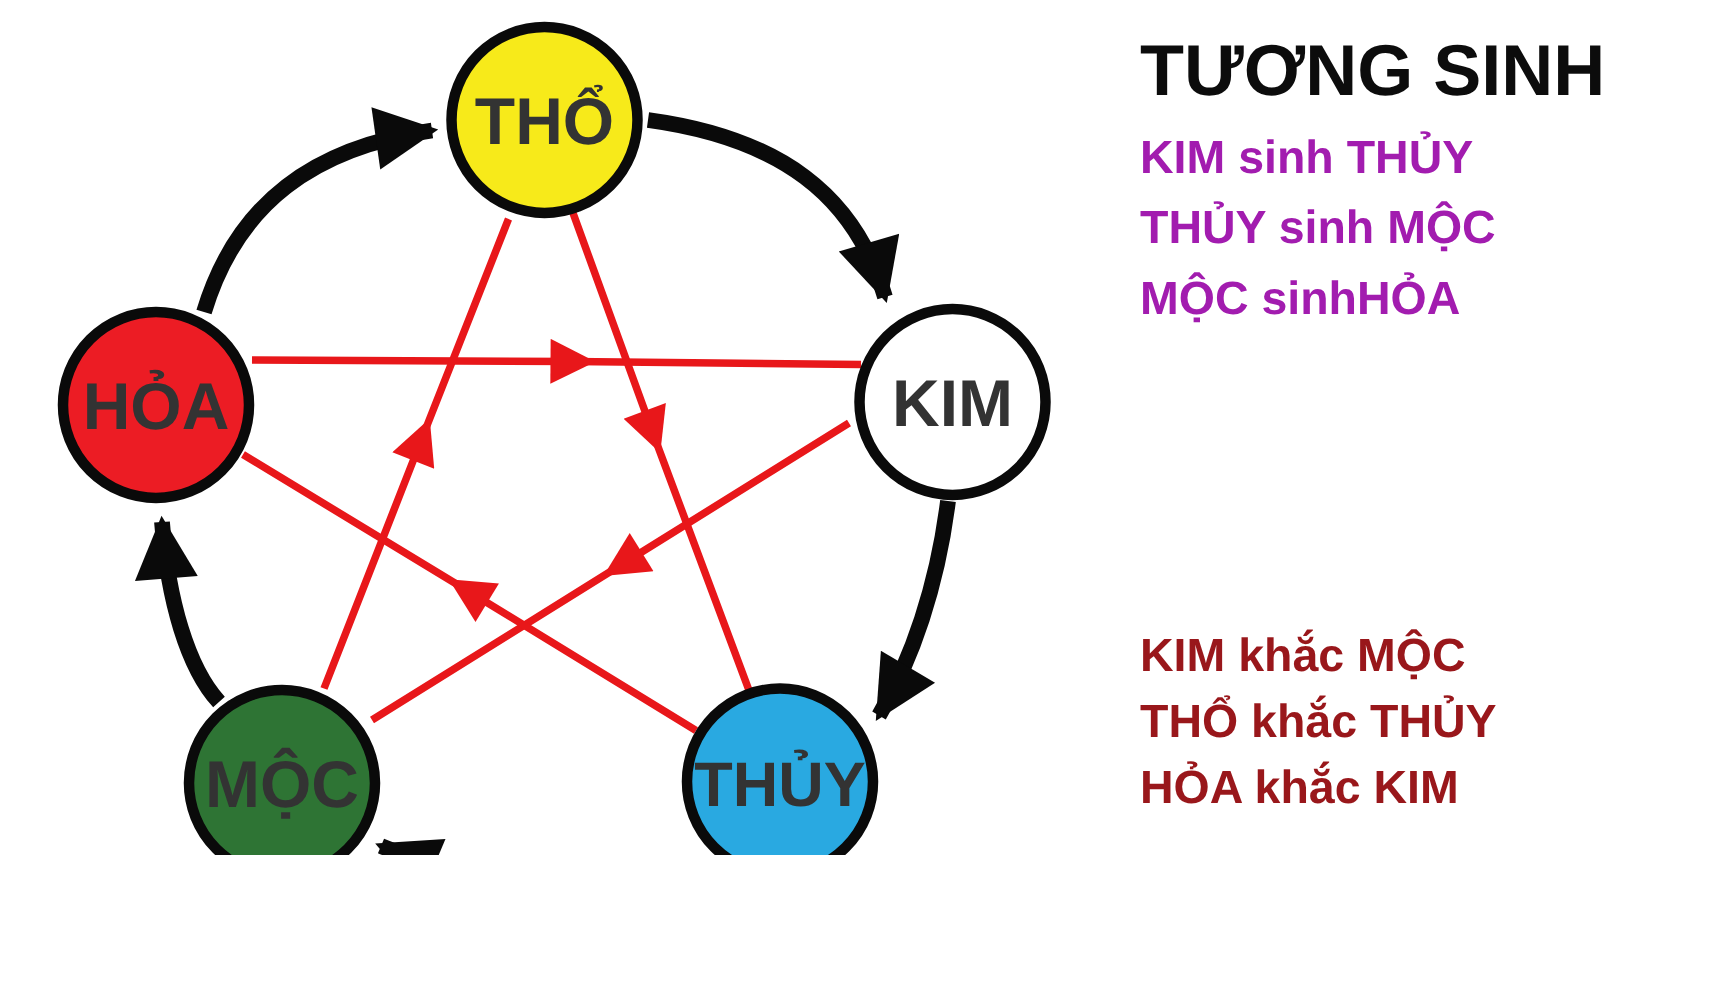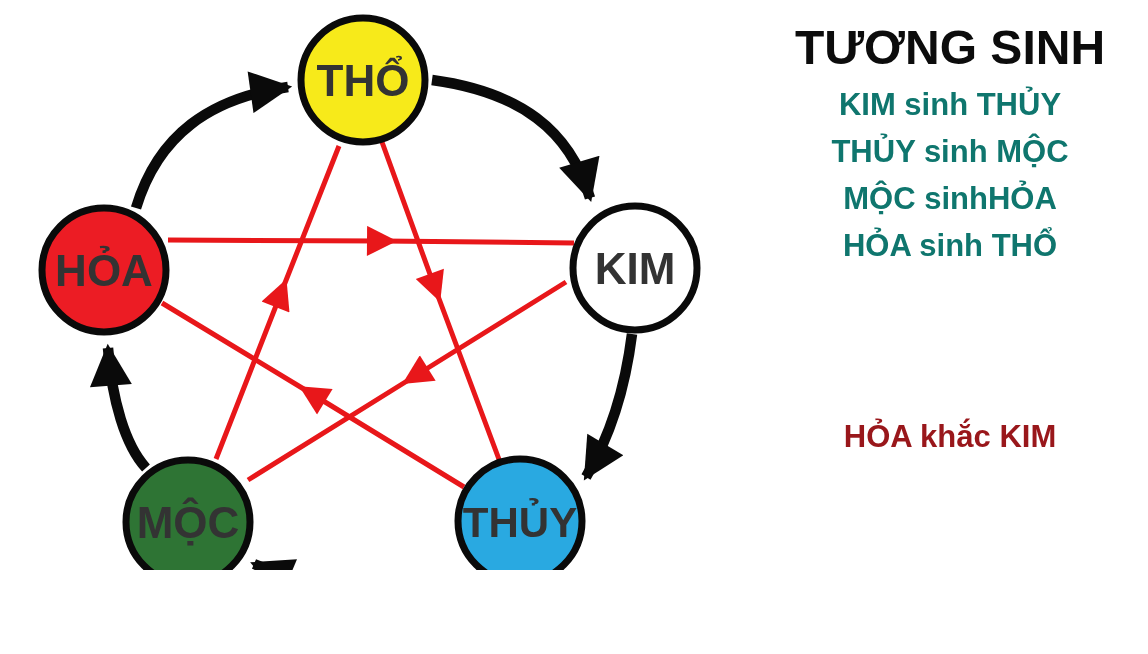--- a/index.html
+++ b/index.html
@@ -40,21 +40,20 @@
     font-size: 44px;
     fill: #333333;
     text-anchor: middle;
   }
   .panel {
     position: absolute;
     left: 760px;
     top: 0;
     width: 380px;
     height: 654px;
-    text-align: center;
   }
   .panel-title {
     position: absolute;
     left: 0;
     right: 0;
     margin: 0;
     font-size: 48px;
     line-height: 52px;
     font-weight: bold;
     letter-spacing: 0px;
@@ -67,21 +66,21 @@
     position: absolute;
     left: 0;
     right: 0;
     font-weight: bold;
     font-size: 31px;
     white-space: nowrap;
   }
   .sinh-items {
     top: 81px;
     line-height: 47px;
-    color: #0f766e;
+    color: #a21caf;
   }
   .khac-items {
     top: 415px;
     line-height: 44px;
     color: #99171b;
   }
   .watermark-smudge {
     position: absolute;
     left: 490px;
     top: 595px;
@@ -146,21 +145,22 @@
 
   <div class="watermark-smudge"></div>
 
   <div class="panel">
 
     <h2 class="panel-title sinh-title">TƯƠNG SINH</h2>
     <div class="panel-items sinh-items">
       <div>KIM sinh THỦY</div>
       <div>THỦY sinh MỘC</div>
       <div>MỘC sinhHỎA</div>
-      <div>HỎA sinh THỔ</div>
     </div>
 
     <div class="panel-items khac-items">
+      <div>KIM khắc MỘC</div>
+      <div>THỔ khắc THỦY</div>
       <div>HỎA khắc KIM</div>
     </div>
 
   </div>
 </div>
 
 </body></html>

